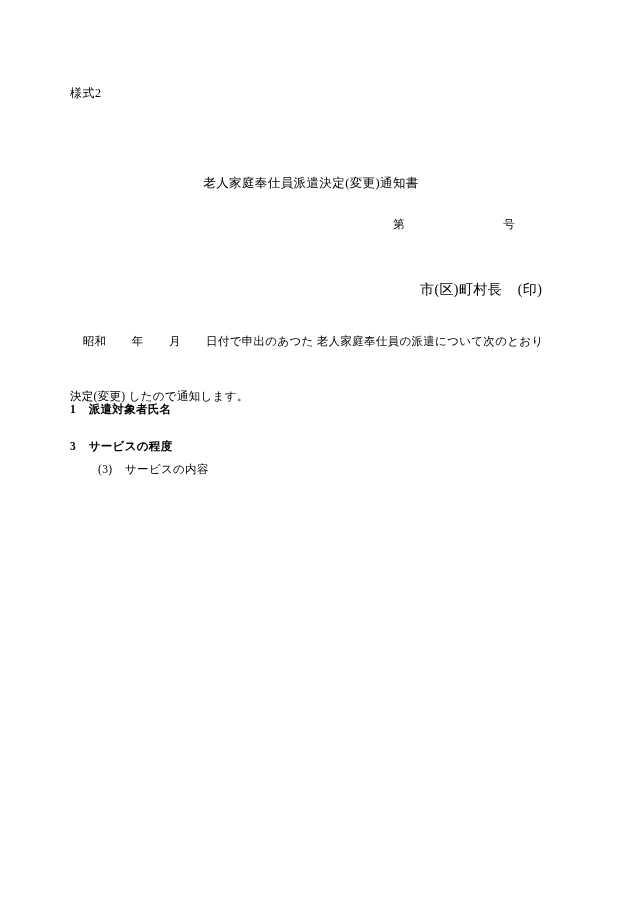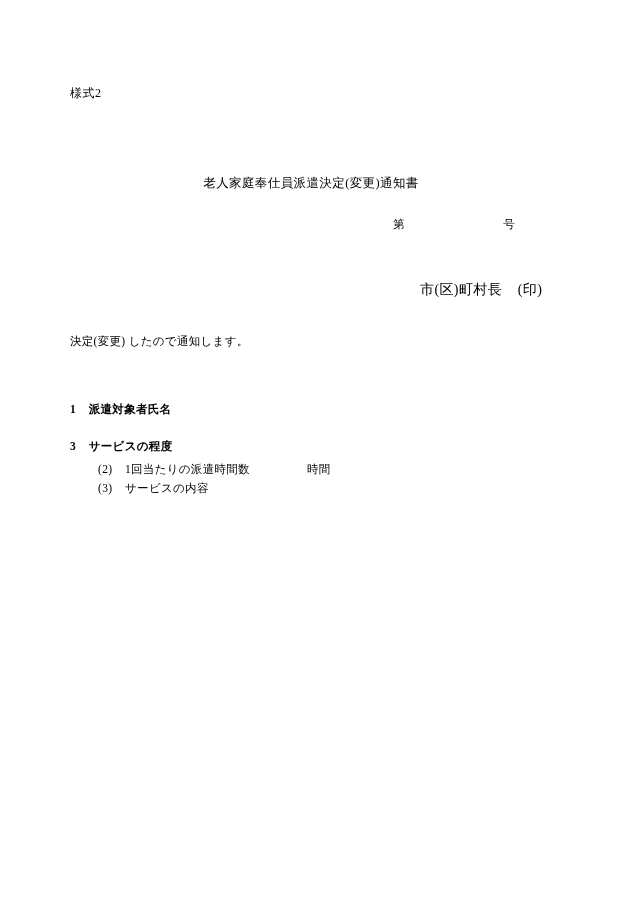--- a/index.html
+++ b/index.html
@@ -66,20 +66,21 @@
     letter-spacing: 0.3px;
   }
   .para-line-1 {
     white-space: pre;
     display: block;
     text-indent: 0;
   }
   .para-line-2 {
     white-space: pre;
     display: block;
+    margin-top: 32px;
   }
   .items {
     position: absolute;
     left: 70px;
     top: 400px;
     width: 500px;
     font-size: 11.5px;
     letter-spacing: 0.3px;
   }
   .item {
@@ -112,34 +113,34 @@
 
   <div class="doc-title">老人家庭奉仕員派遣決定(変更)通知書</div>
 
   <div class="ref-block">
     <div class="ref-line">第                              号</div>
   </div>
 
   <div class="issuer">市(区)町村長    (印)</div>
 
   <div class="body-para">
+    <span class="para-line-1">    昭和        年        月        日付で申出のあつた 老人家庭奉仕員の派遣について次のとおり</span>
     <span class="para-line-2">決定(変更) したので通知します。</span>
   </div>
 
   <div class="items">
 
     <div class="item">
       <div class="item-line">1    派遣対象者氏名</div>
     </div>
 
 
     <div class="item item-3">
       <div class="item-line">3    サービスの程度</div>
       <div class="sub-list">
-        <div class="sub-line">(2)    1回当たりの派遣時間数                  時間</div>
         <div class="sub-line">(3)    サービスの内容</div>
       </div>
     </div>
 
 
   </div>
 
 </div>
 
 </body></html>

